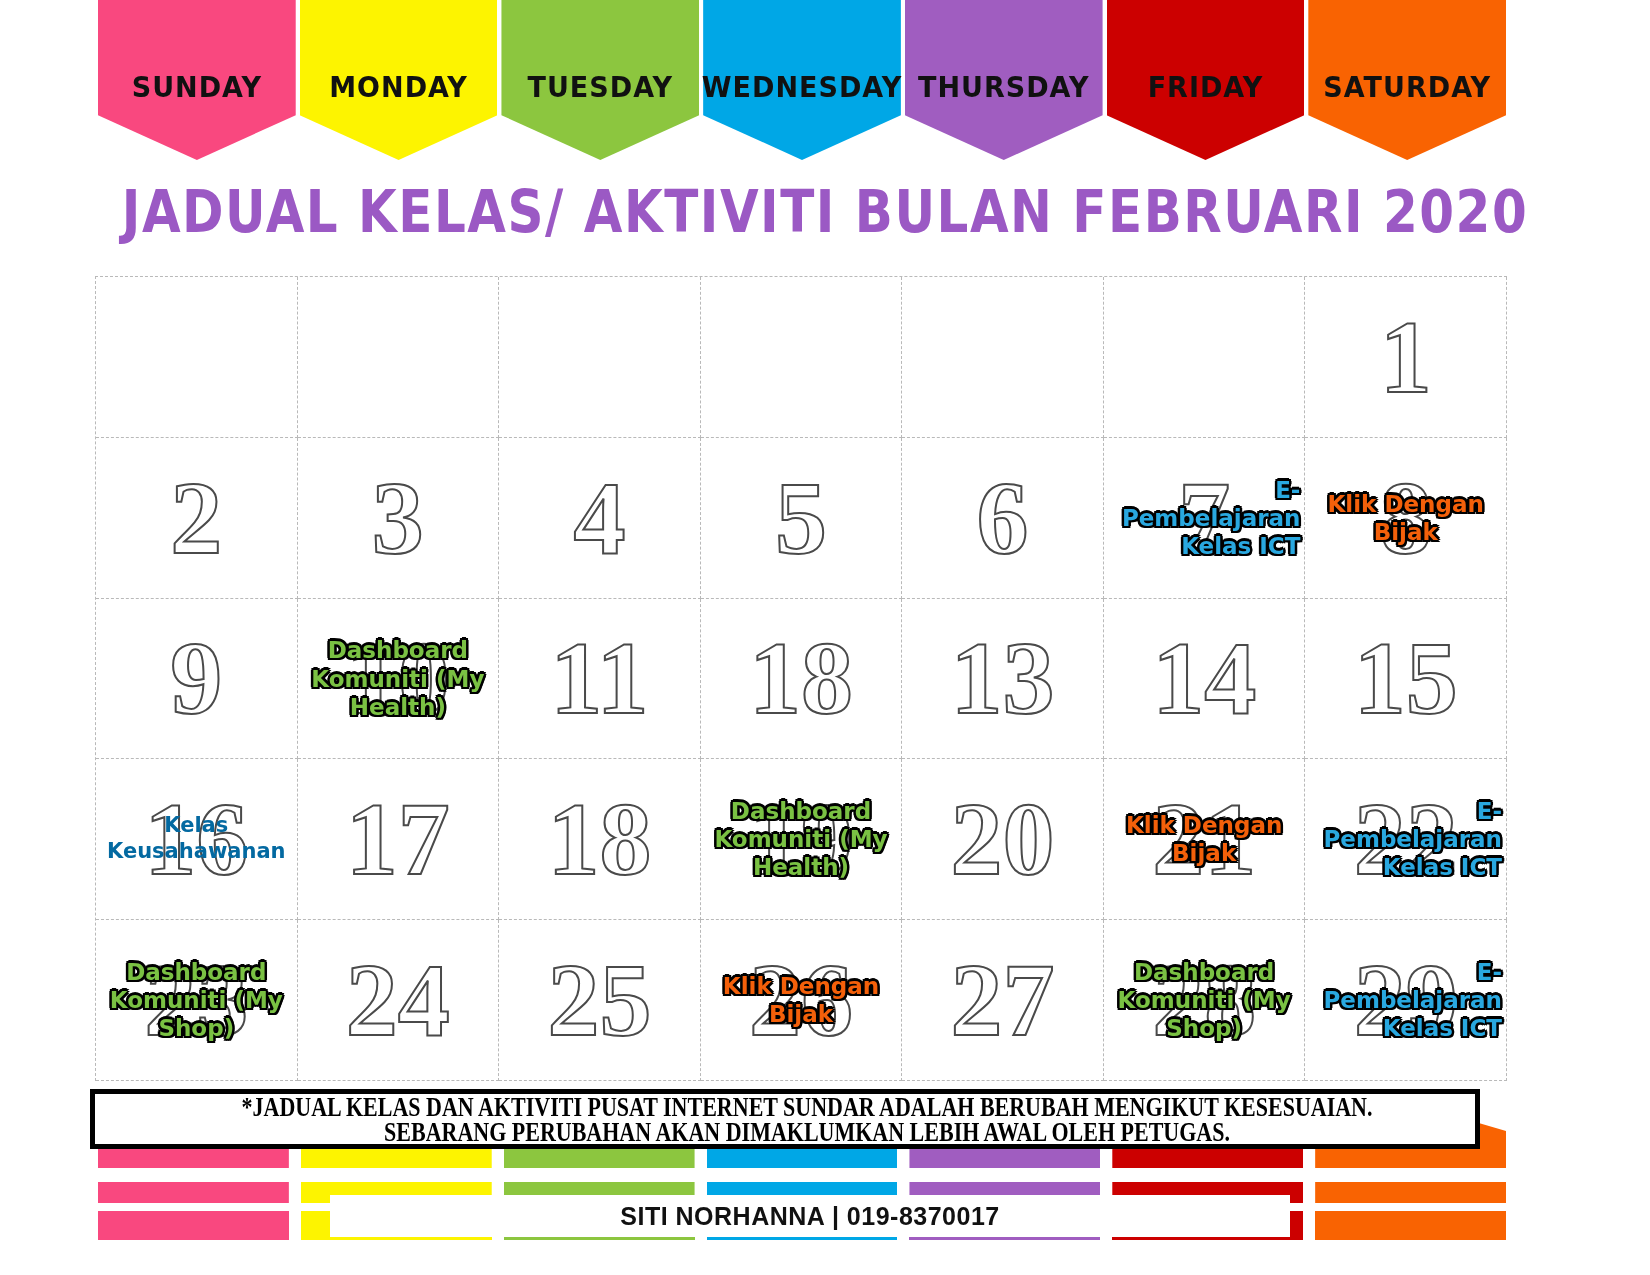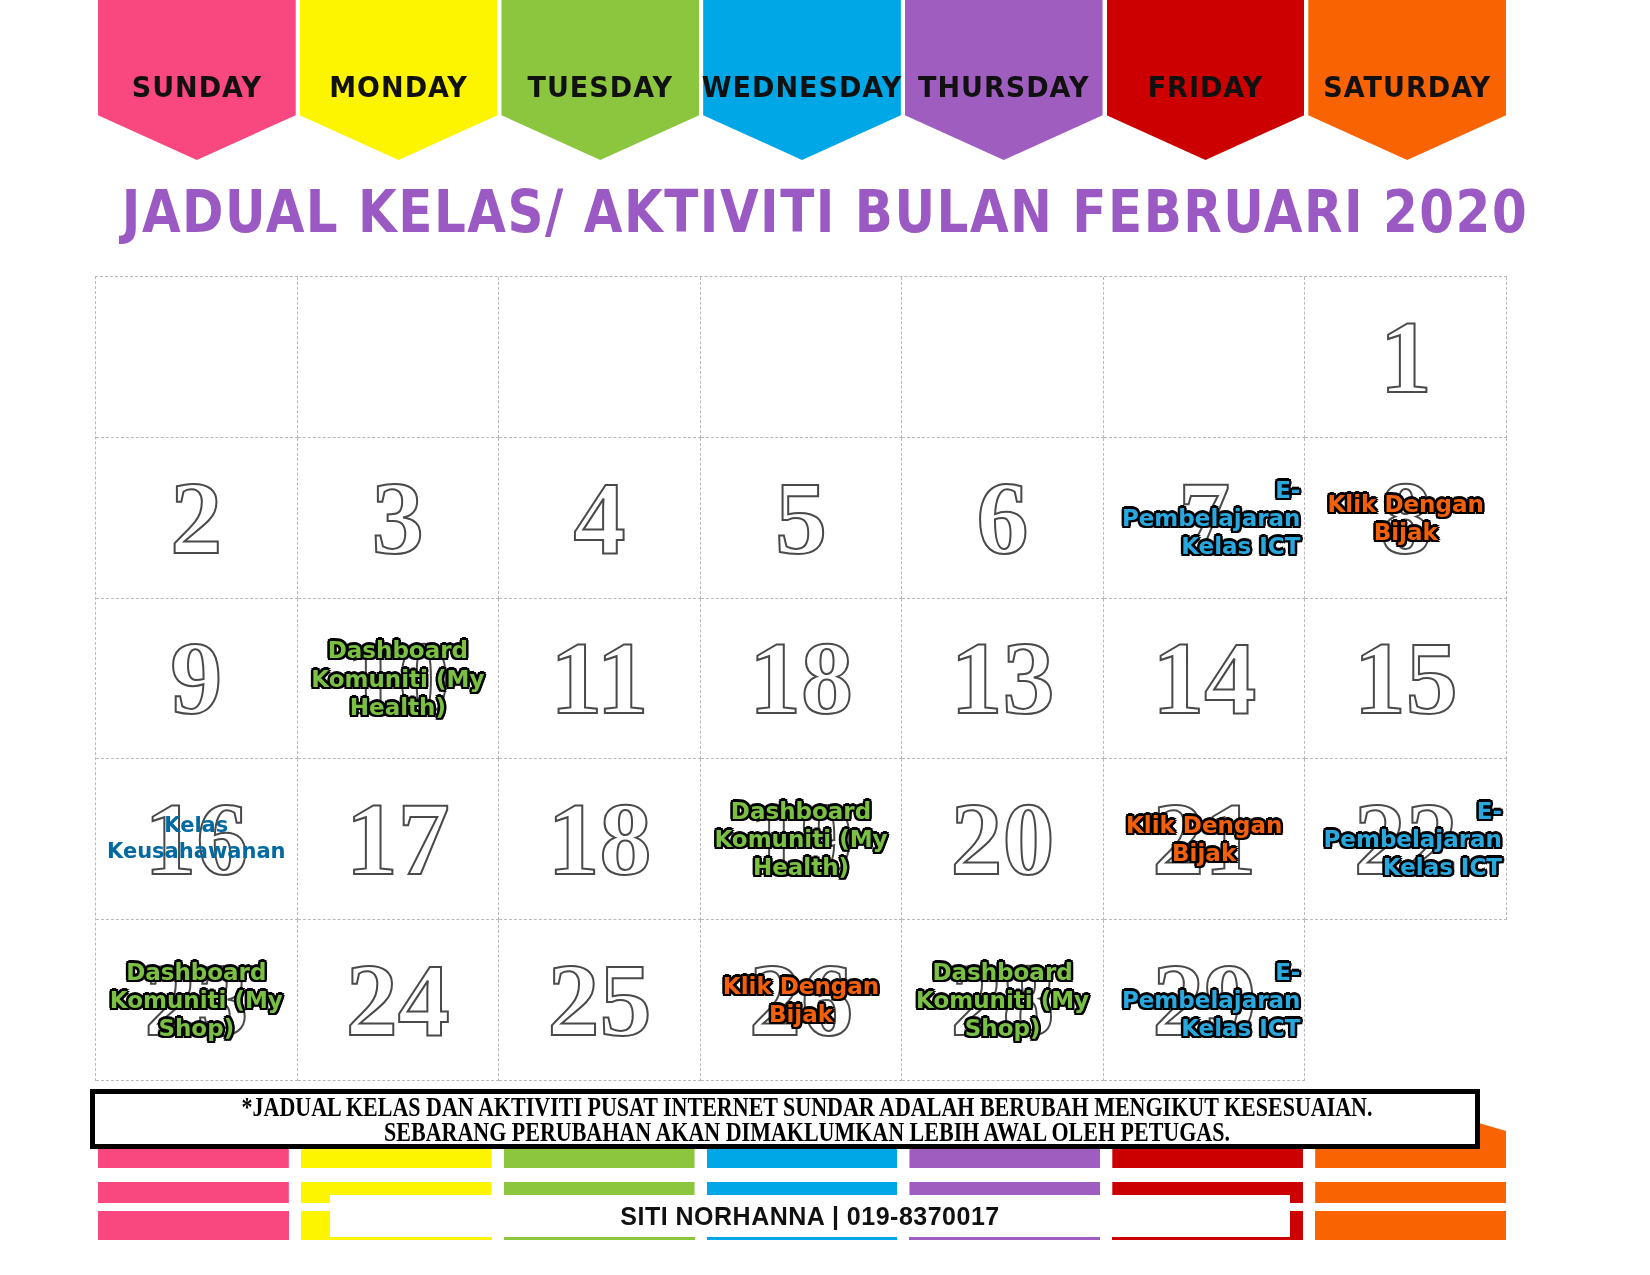--- a/index.html
+++ b/index.html
@@ -304,20 +304,23 @@
       <div class="daynum">24</div>
     </div>
     <div class="cell">
       <div class="daynum">25</div>
     </div>
     <div class="cell">
       <div class="daynum">26</div>
       <div class="evt orange">Klik Dengan Bijak</div>
     </div>
     <div class="cell">
+      <div class="daynum">27</div>
+    </div>
+    <div class="cell">
       <div class="daynum">28</div>
       <div class="evt green">Dashboard Komuniti (My Shop)</div>
     </div>
     <div class="cell">
       <div class="daynum">29</div>
       <div class="evt blue">E-Pembelajaran Kelas  ICT</div>
     </div>
   </div>
 
 <div class="footer-wrap">

